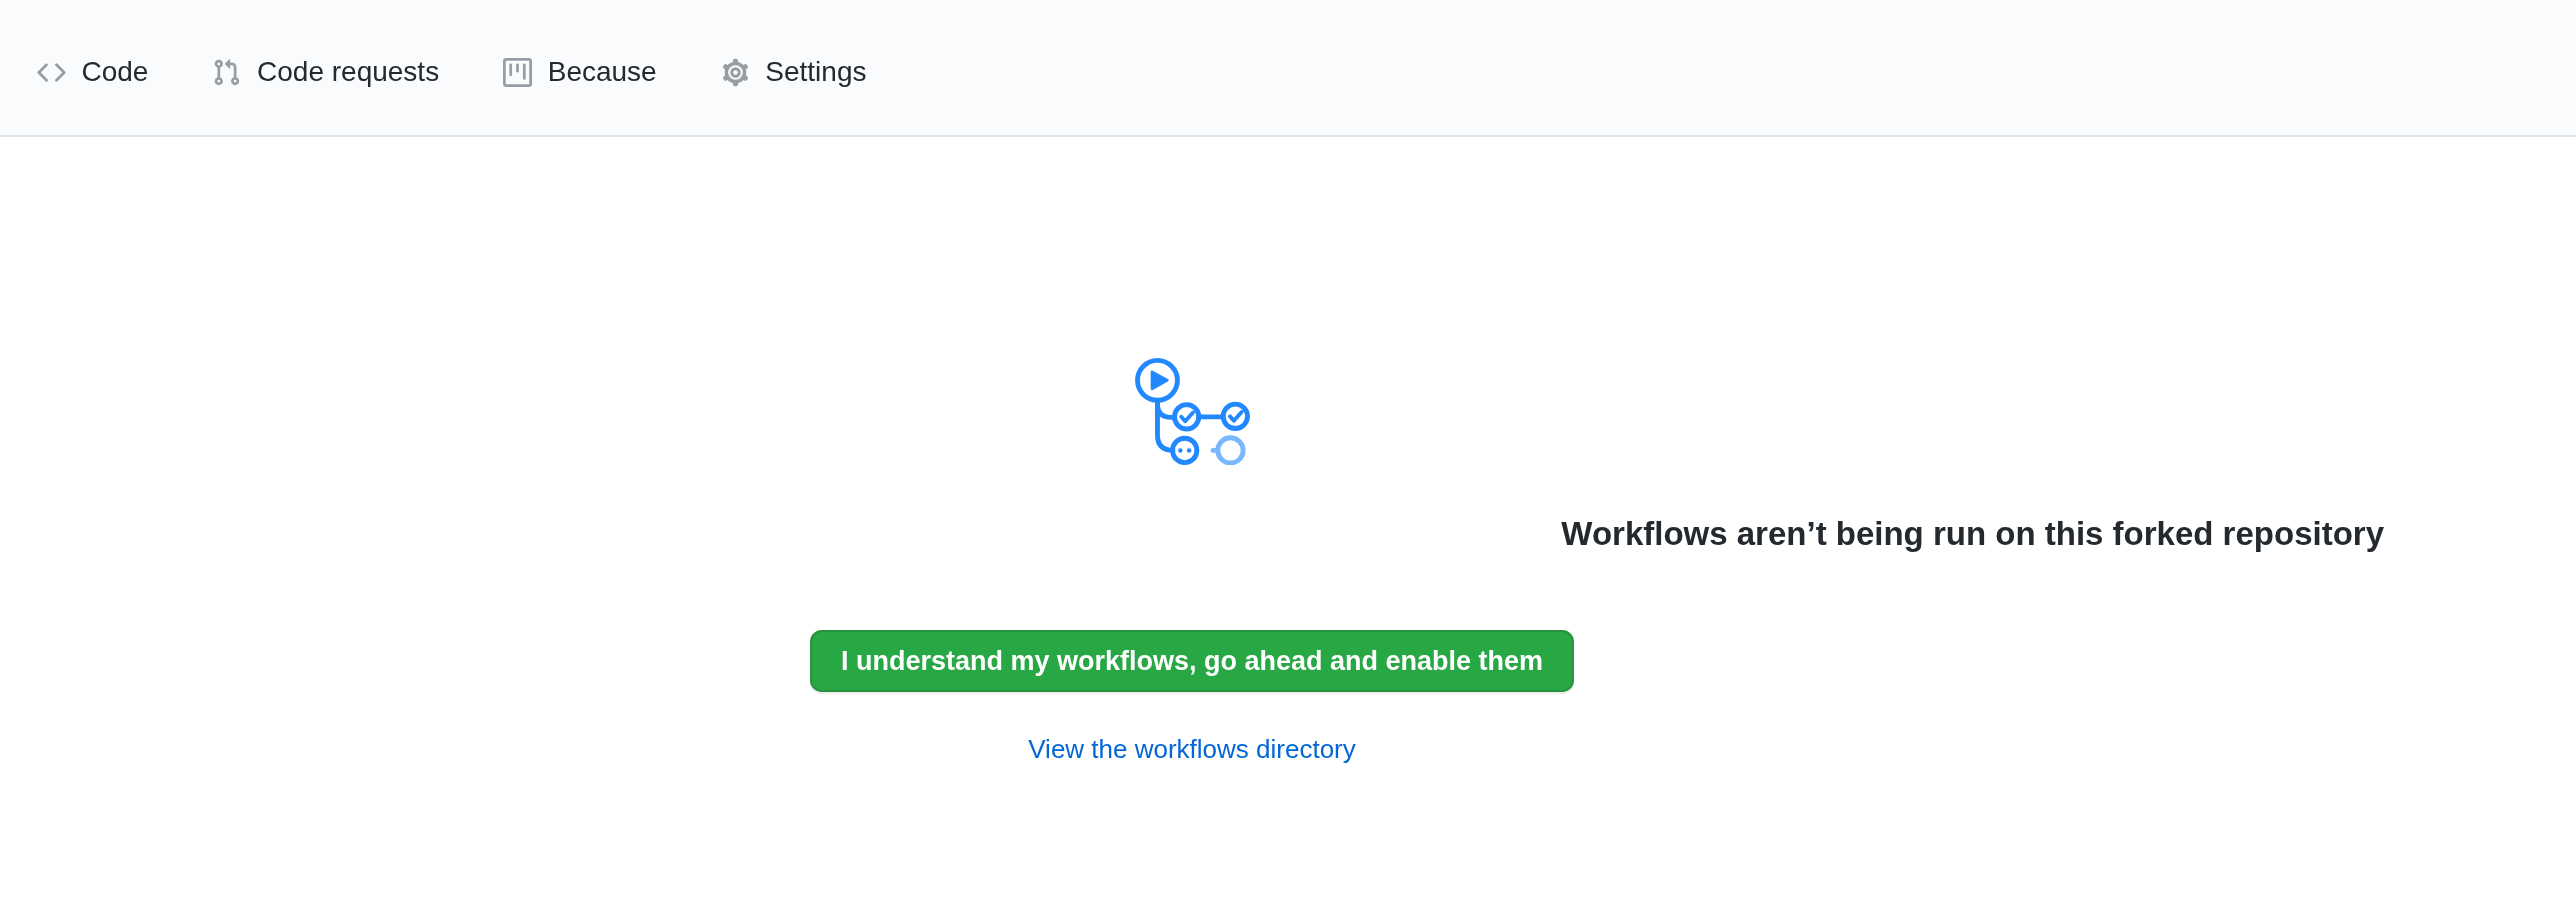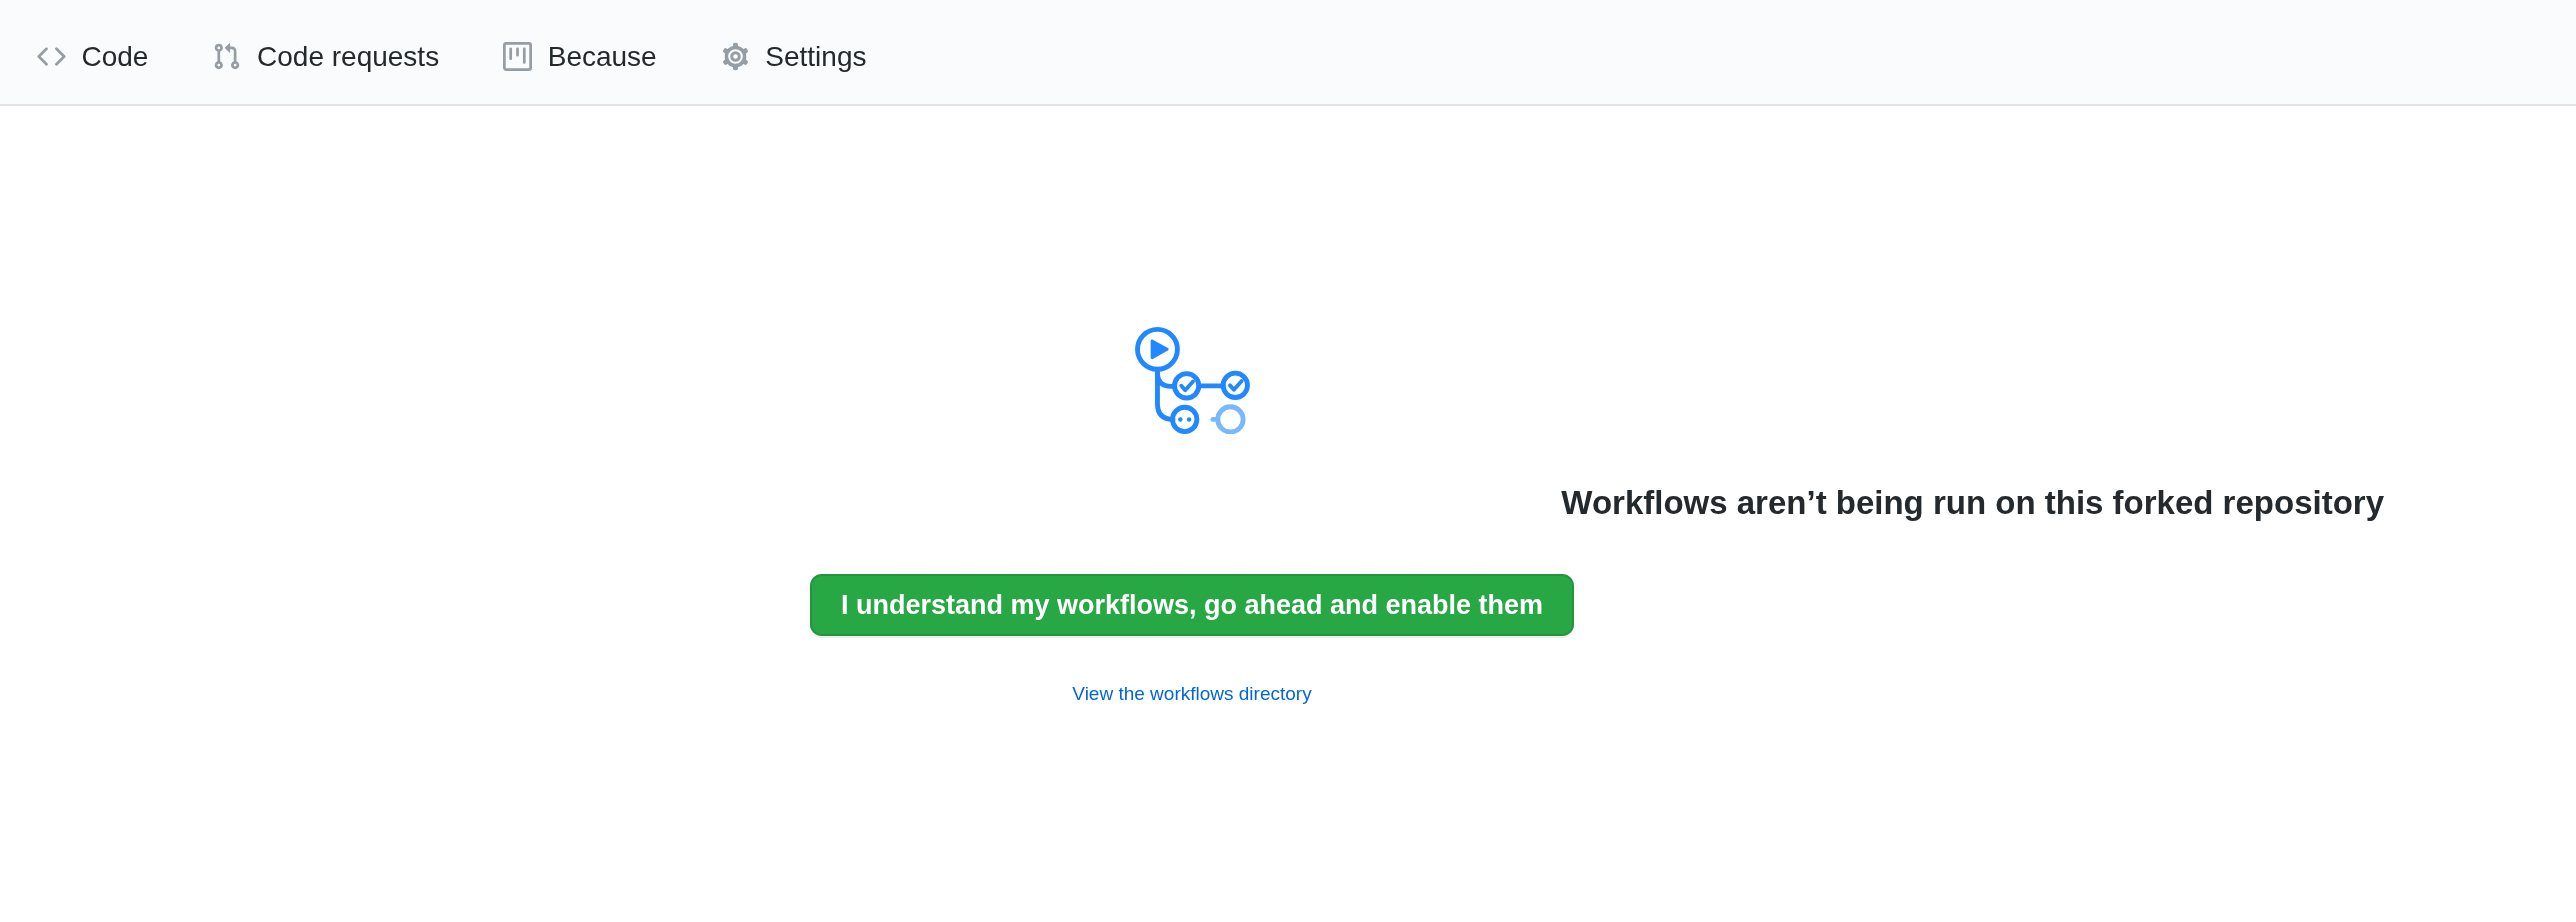--- a/index.html
+++ b/index.html
@@ -6,21 +6,21 @@
     --nav-bg:#fafbfc; --nav-border:#e1e4e8; --accent-underline:#f9826c;
     --text-primary:#24292e; --text-secondary:#586069; --icon-gray:#959da5;
     --link-blue:#0366d6; --button-green:#28a745; --icon-blue:#2188ff; --icon-blue-light:#79b8ff;
   }
   *{box-sizing:border-box; margin:0; padding:0;}
   html,body{width:2576px; height:923px; overflow:hidden; background:#ffffff;
     font-family:"Liberation Sans","DejaVu Sans",sans-serif; color:var(--text-primary);}
 
   
   .repo-nav{
-    width:100%; height:106px; background:var(--nav-bg);
+    width:100%; height:137px; background:var(--nav-bg);
     border-bottom:2.9px solid var(--nav-border);
     display:flex; align-items:stretch; padding-left:4.9px;
   }
   .nav-tab{
     display:inline-flex; align-items:center; gap:15.6px;
     padding:11.7px 32px 0 32px; margin-bottom:-2.9px;
     border-bottom:5.9px solid transparent;
     font-size:28px; line-height:1; color:var(--text-primary);
     cursor:pointer; white-space:nowrap; background:transparent; border-top:none;
   }
@@ -39,28 +39,28 @@
 
   .bs-heading{
     margin:47px auto 0; font-size:33px; line-height:43px; font-weight:700;
     color:var(--text-primary); letter-spacing:0;text-align:right;
   }
   .bs-desc{
     margin:19.5px auto 0; max-width:1583px;
     font-size:27px; line-height:40px; color:var(--text-secondary);
   }
   .bs-button{
-    display:inline-block; margin-top:50px;
+    display:inline-block; margin-top:75px;
     background:var(--button-green); color:#ffffff;
     border:2px solid rgba(27,31,35,0.15); border-radius:11.7px;
     padding:13.7px 29px; font-size:27px; line-height:31px; font-weight:700;
     font-family:inherit; cursor:pointer; box-shadow:0 2px 0 rgba(27,31,35,0.08);
   }
   .bs-link-row{margin-top:41px;}
-  .bs-link{color:var(--link-blue); font-size:19px; line-height:33px; text-decoration:none; cursor:pointer;}
+  .bs-link{color:var(--link-blue); font-size:26px; line-height:33px; text-decoration:none; cursor:pointer;}
 </style>
 </head>
 <body>
 
 <nav class="repo-nav">
 
   <div class="nav-tab">
     <svg class="octicon" viewBox="0 0 16 16" aria-hidden="true">
       <path fill-rule="evenodd" d="M4.72 3.22a.75.75 0 011.06 1.06L2.06 8l3.72 3.72a.75.75 0 11-1.06 1.06L.47 8.53a.75.75 0 010-1.06l4.25-4.25zm6.56 0a.75.75 0 10-1.06 1.06L13.94 8l-3.72 3.72a.75.75 0 101.06 1.06l4.25-4.25a.75.75 0 000-1.06l-4.25-4.25z"></path>
     </svg>

